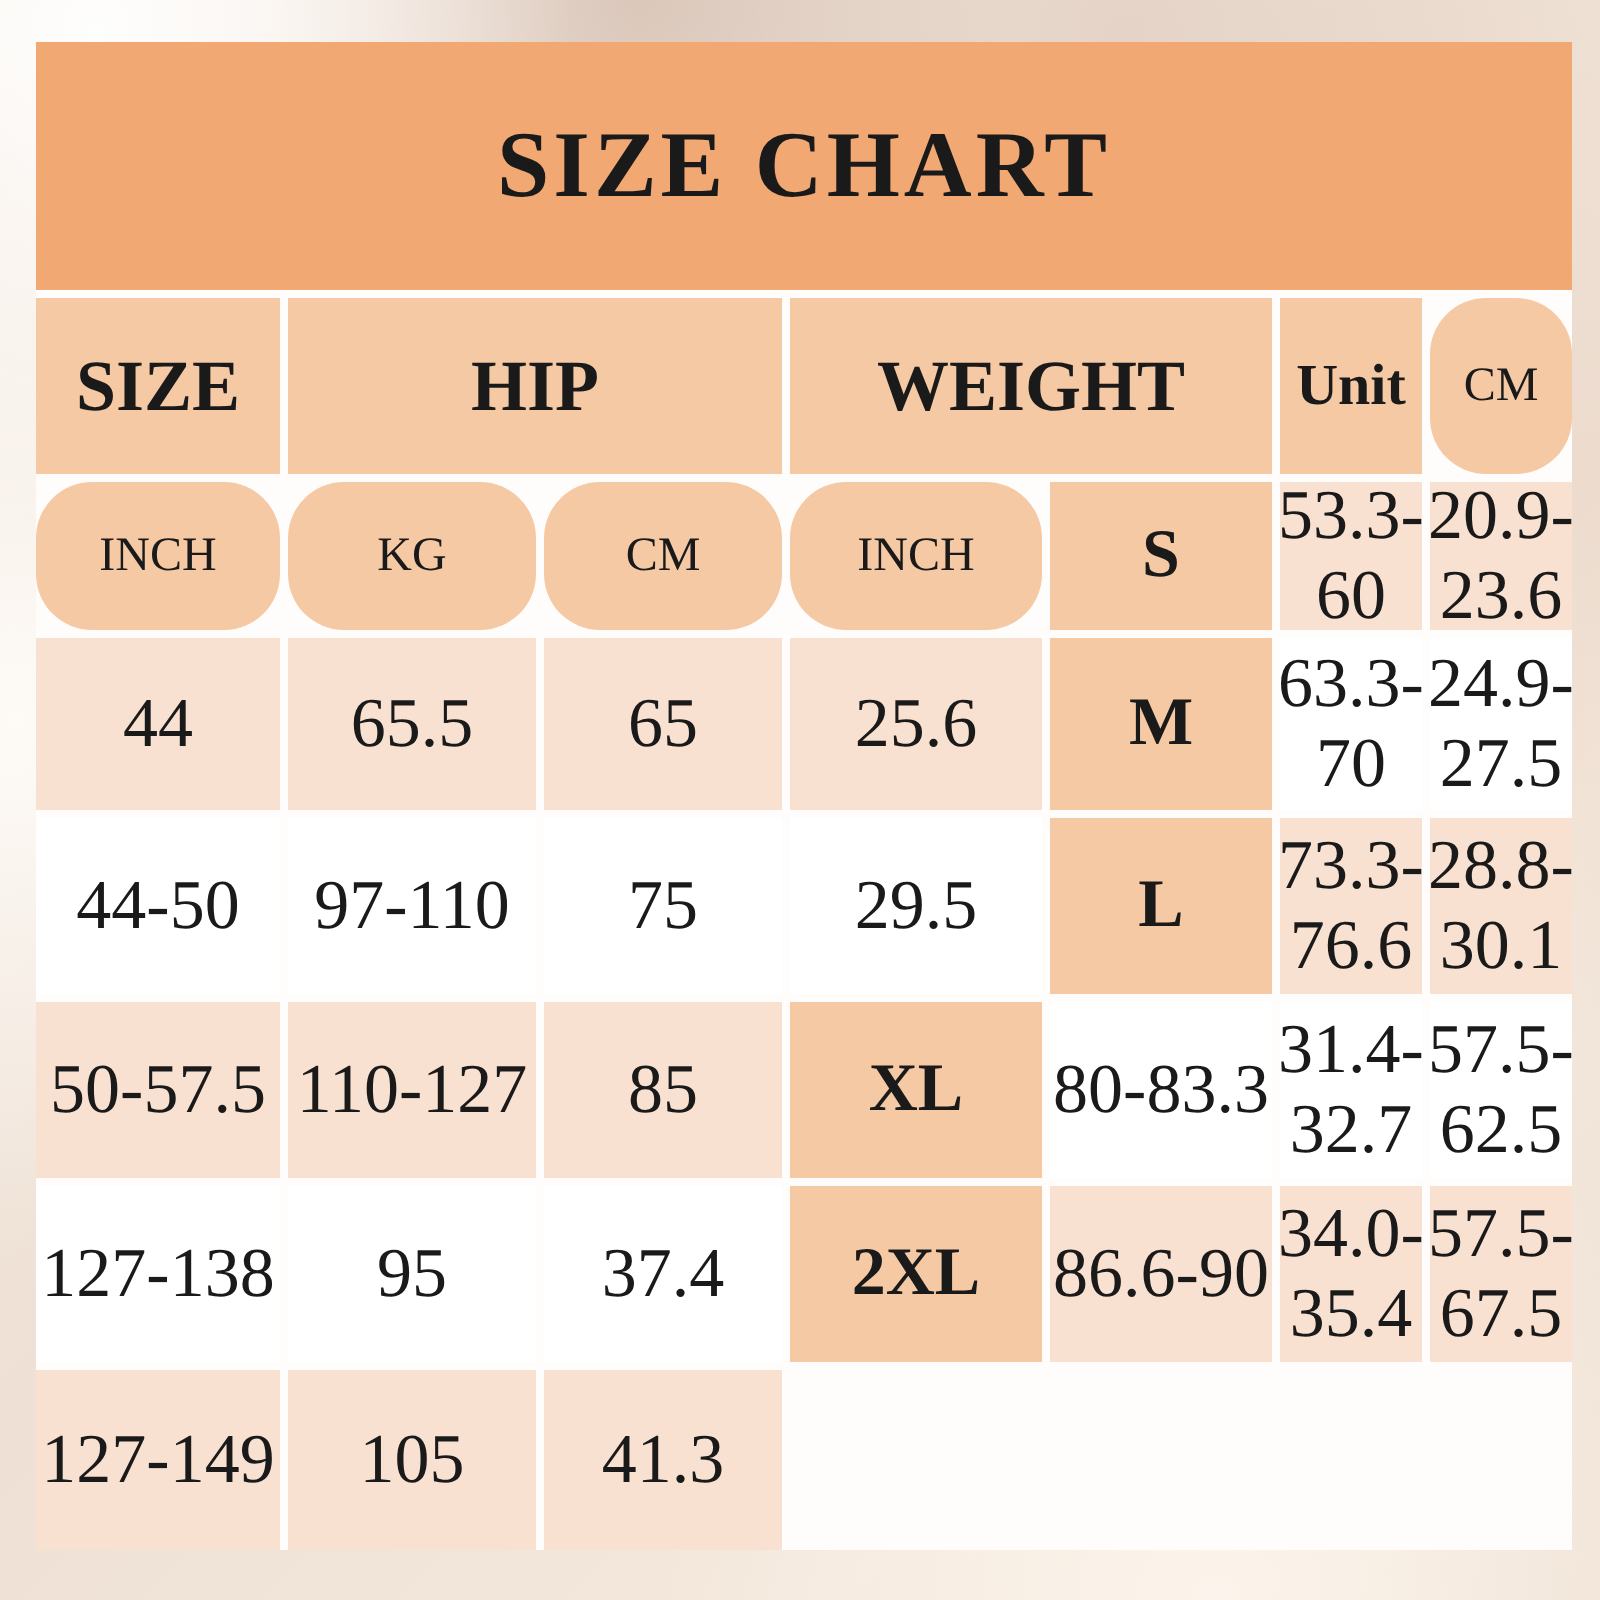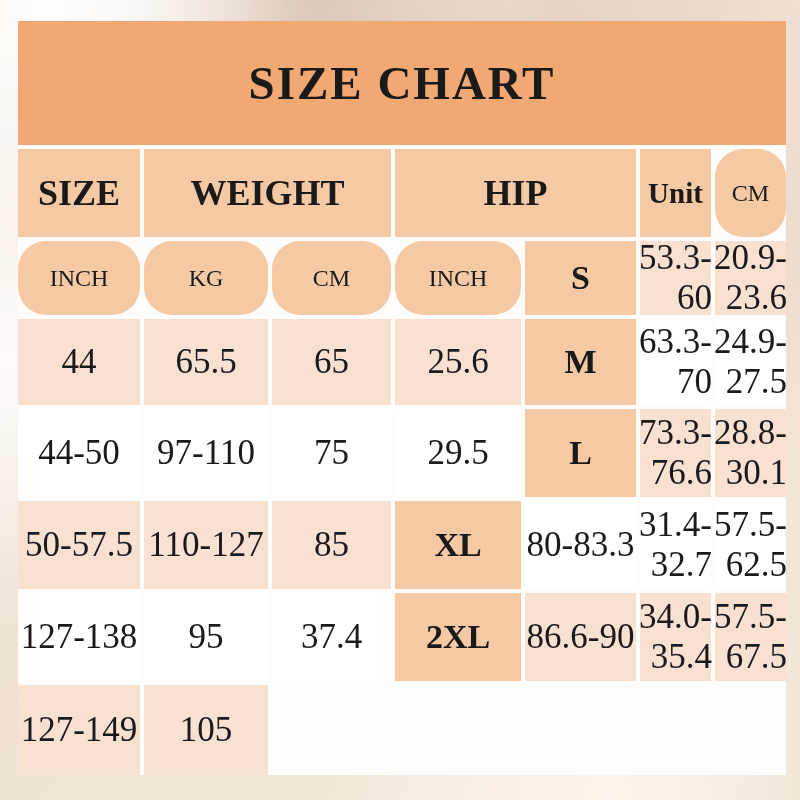--- a/index.html
+++ b/index.html
@@ -32,21 +32,21 @@
     font-size:47px;font-weight:700;letter-spacing:2px;
   }
   .grid{
     display:grid;
     grid-template-columns:122px 124px 119px 126px 111px 71px 71px;
     grid-template-rows:88px 74px 86px 88px 88px 88px 90px;
     gap:4px;
   }
   .cell{
     display:flex;align-items:center;justify-content:center;
-    text-align:right;
+    text-align:center;
     background:var(--light-cell,#f9e1d1);
   }
   .cell.peach{background:var(--header-cell,#f6c9a5);}
   .cell.white{background:var(--white-cell,#ffffff);}
   .span2{grid-column:span 2;}
   .hdr{font-size:36px;font-weight:700;}
   .unit-label{font-size:29px;font-weight:700;}
   .unit{font-size:24px;border-radius:28px;}
   .size-label{font-size:34px;font-weight:700;}
   .val{font-size:35px;}
@@ -57,22 +57,22 @@
 <div class="stage">
   <div class="panel">
 
     <div class="banner">
       <span>SIZE CHART</span>
     </div>
 
     <div class="grid">
 
       <div class="cell peach hdr">SIZE</div>
+      <div class="cell peach hdr span2">HIP</div>
       <div class="cell peach hdr span2">WEIGHT</div>
-      <div class="cell peach hdr span2">HIP</div>
 
       <div class="cell peach unit-label">Unit</div>
       <div class="cell peach unit">CM</div>
       <div class="cell peach unit">INCH</div>
       <div class="cell peach unit">KG</div>
       <div class="cell peach unit">CM</div>
       <div class="cell peach unit">INCH</div>
 
       <div class="cell peach size-label">S</div>
       <div class="cell val">53.3-60</div>
@@ -104,16 +104,17 @@
       <div class="cell white val">127-138</div>
       <div class="cell white val">95</div>
       <div class="cell white val">37.4</div>
 
       <div class="cell peach size-label">2XL</div>
       <div class="cell val">86.6-90</div>
       <div class="cell val">34.0-35.4</div>
       <div class="cell val">57.5-67.5</div>
       <div class="cell val">127-149</div>
       <div class="cell val">105</div>
+      <div class="cell val">41.3</div>
 
     </div>
   </div>
 </div>
 
 </body></html>

